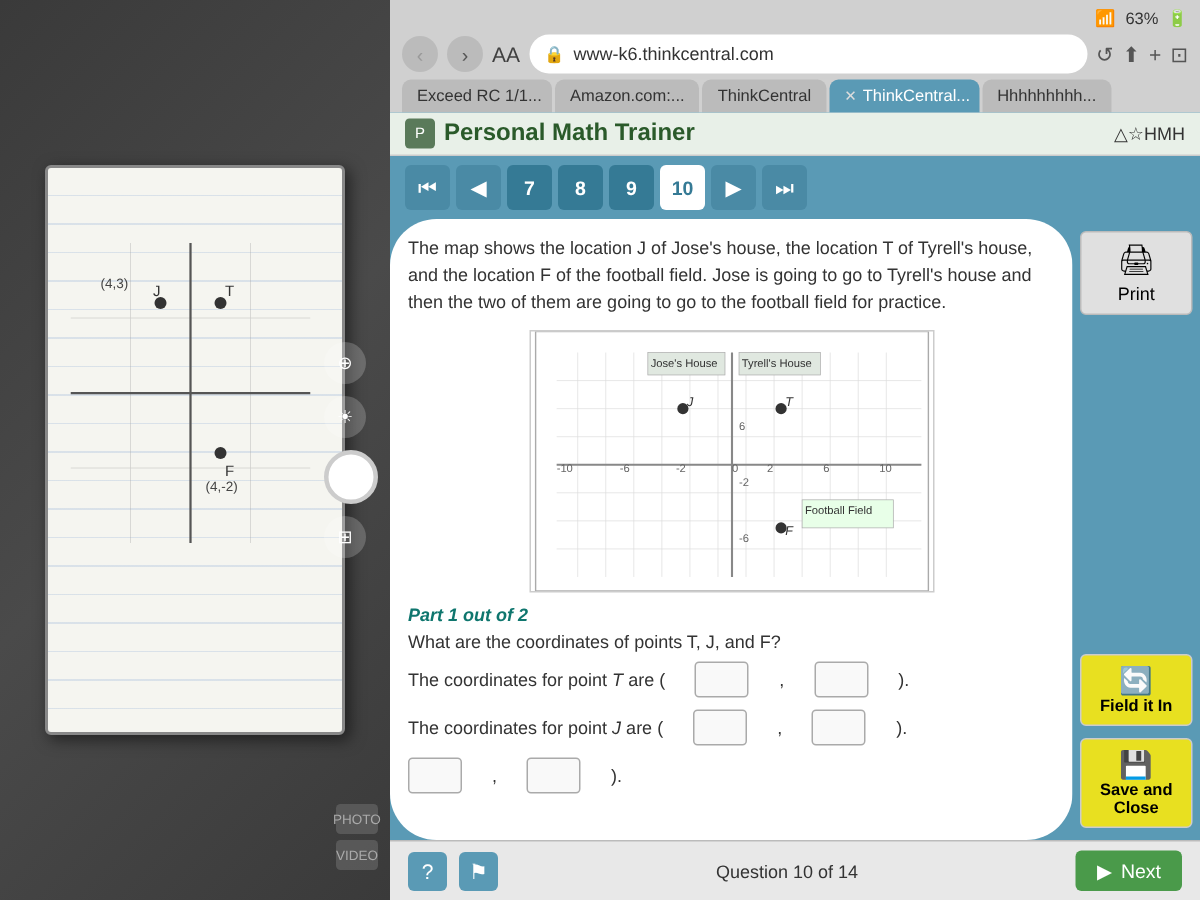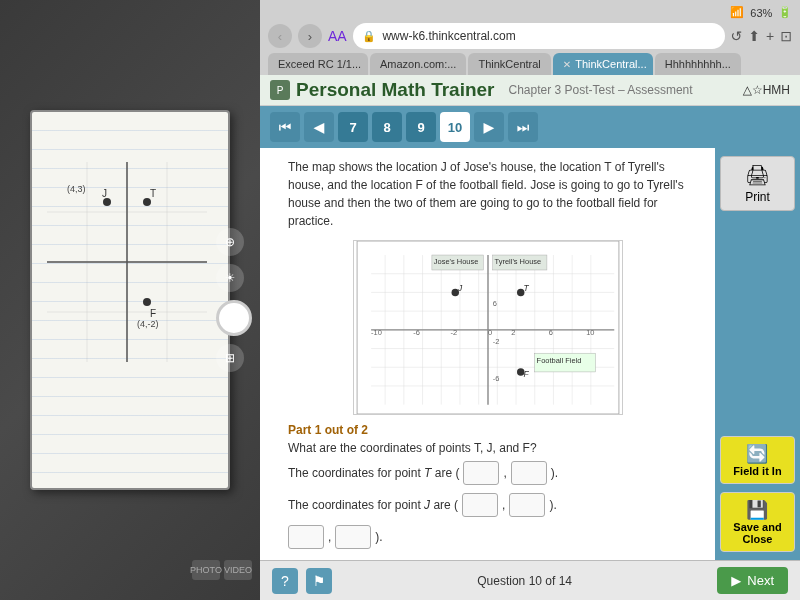--- a/index.html
+++ b/index.html
@@ -71,21 +71,21 @@
       height: 36px;
       background: white;
       border-radius: 50%;
       border: 3px solid #ccc;
     }
     .bottom-controls {
       position: absolute;
       bottom: 20px;
       right: 8px;
       display: flex;
-      flex-direction: row;
+      flex-direction: column;
       gap: 4px;
     }
     .bottom-btn {
       width: 28px;
       height: 20px;
       background: rgba(100,100,100,0.7);
       border-radius: 3px;
       display: flex;
       align-items: center;
       justify-content: center;
@@ -210,21 +210,21 @@
       height: 20px;
       background: #5a7a5a;
       border-radius: 3px;
       display: flex;
       align-items: center;
       justify-content: center;
       color: white;
       font-size: 10px;
     }
     .app-title {
-      font-size: 19px;
+      font-size: 16px;
       font-weight: bold;
       color: #2a5a2a;
     }
     .hmh-logo {
       font-size: 12px;
       color: #333;
       display: flex;
       align-items: center;
       gap: 4px;
     }
@@ -272,22 +272,23 @@
 
     
     .main-area {
       display: flex;
       flex: 1;
       overflow: hidden;
     }
     .question-area {
       flex: 1;
       background: white;
-      padding: 10px 28px;
+      padding: 10px 12px;
       overflow-y: auto;
+      border-radius: 31px;
     }
     .right-sidebar {
       width: 85px;
       display: flex;
       flex-direction: column;
       align-items: center;
       padding: 8px 4px;
       gap: 8px;
       background: #5a9ab5;
     }
@@ -307,34 +308,35 @@
       margin: 8px 0;
     }
     .graph-svg {
       border: 1px solid #ccc;
     }
 
     
     .part-label {
       font-size: 12px;
       font-weight: bold;
-      color: #a16207;
+      color: #0f766e;
       margin: 8px 0 4px 0;
+      font-style: italic;
     }
     .part-question {
       font-size: 12px;
       color: #333;
       margin-bottom: 6px;
     }
 
     
     .answer-row {
       display: flex;
       align-items: center;
-      gap: 4px;
+      gap: 20px;
       margin-bottom: 8px;
       font-size: 12px;
       color: #333;
     }
     .coord-input {
       width: 36px;
       height: 24px;
       border: 1px solid #aaa;
       border-radius: 3px;
       background: #f9f9f9;
@@ -479,21 +481,21 @@
 
   <div class="browser-bar">
     <div class="status-bar">
       <span>📶</span>
       <span>63%</span>
       <span>🔋</span>
     </div>
     <div class="nav-row">
       <button class="nav-btn disabled">‹</button>
       <button class="nav-btn">›</button>
-      <span style="font-size:14px;color:#6d28d9;cursor:pointer;">AA</span>
+      <span style="font-size:14px;color:#404040;cursor:pointer;">AA</span>
       <div class="url-bar">
         <span class="lock-icon">🔒</span>
         <span>www-k6.thinkcentral.com</span>
       </div>
       <span style="font-size:14px;color:#555;cursor:pointer;">↺</span>
       <span style="font-size:14px;color:#555;cursor:pointer;">⬆</span>
       <span style="font-size:14px;color:#555;cursor:pointer;">+</span>
       <span style="font-size:14px;color:#555;cursor:pointer;">⊡</span>
     </div>
     <div class="tabs-row">
@@ -515,21 +517,20 @@
       </div>
     </div>
   </div>
 
   <div class="page-content">
 
     <div class="app-header">
       <div class="app-logo">
         <div class="logo-icon">P</div>
         <span class="app-title">Personal Math Trainer</span>
-        <span style="margin-left:8px;color:#777;font-size:12px;">Chapter 3 Post-Test – Assessment</span>
       </div>
       <div class="hmh-logo">
         <span>△☆HMH</span>
       </div>
     </div>
 
     <div class="nav-controls">
       <button class="nav-square-btn">⏮</button>
       <button class="nav-square-btn">◀</button>
       <button class="nav-number-btn">7</button>

